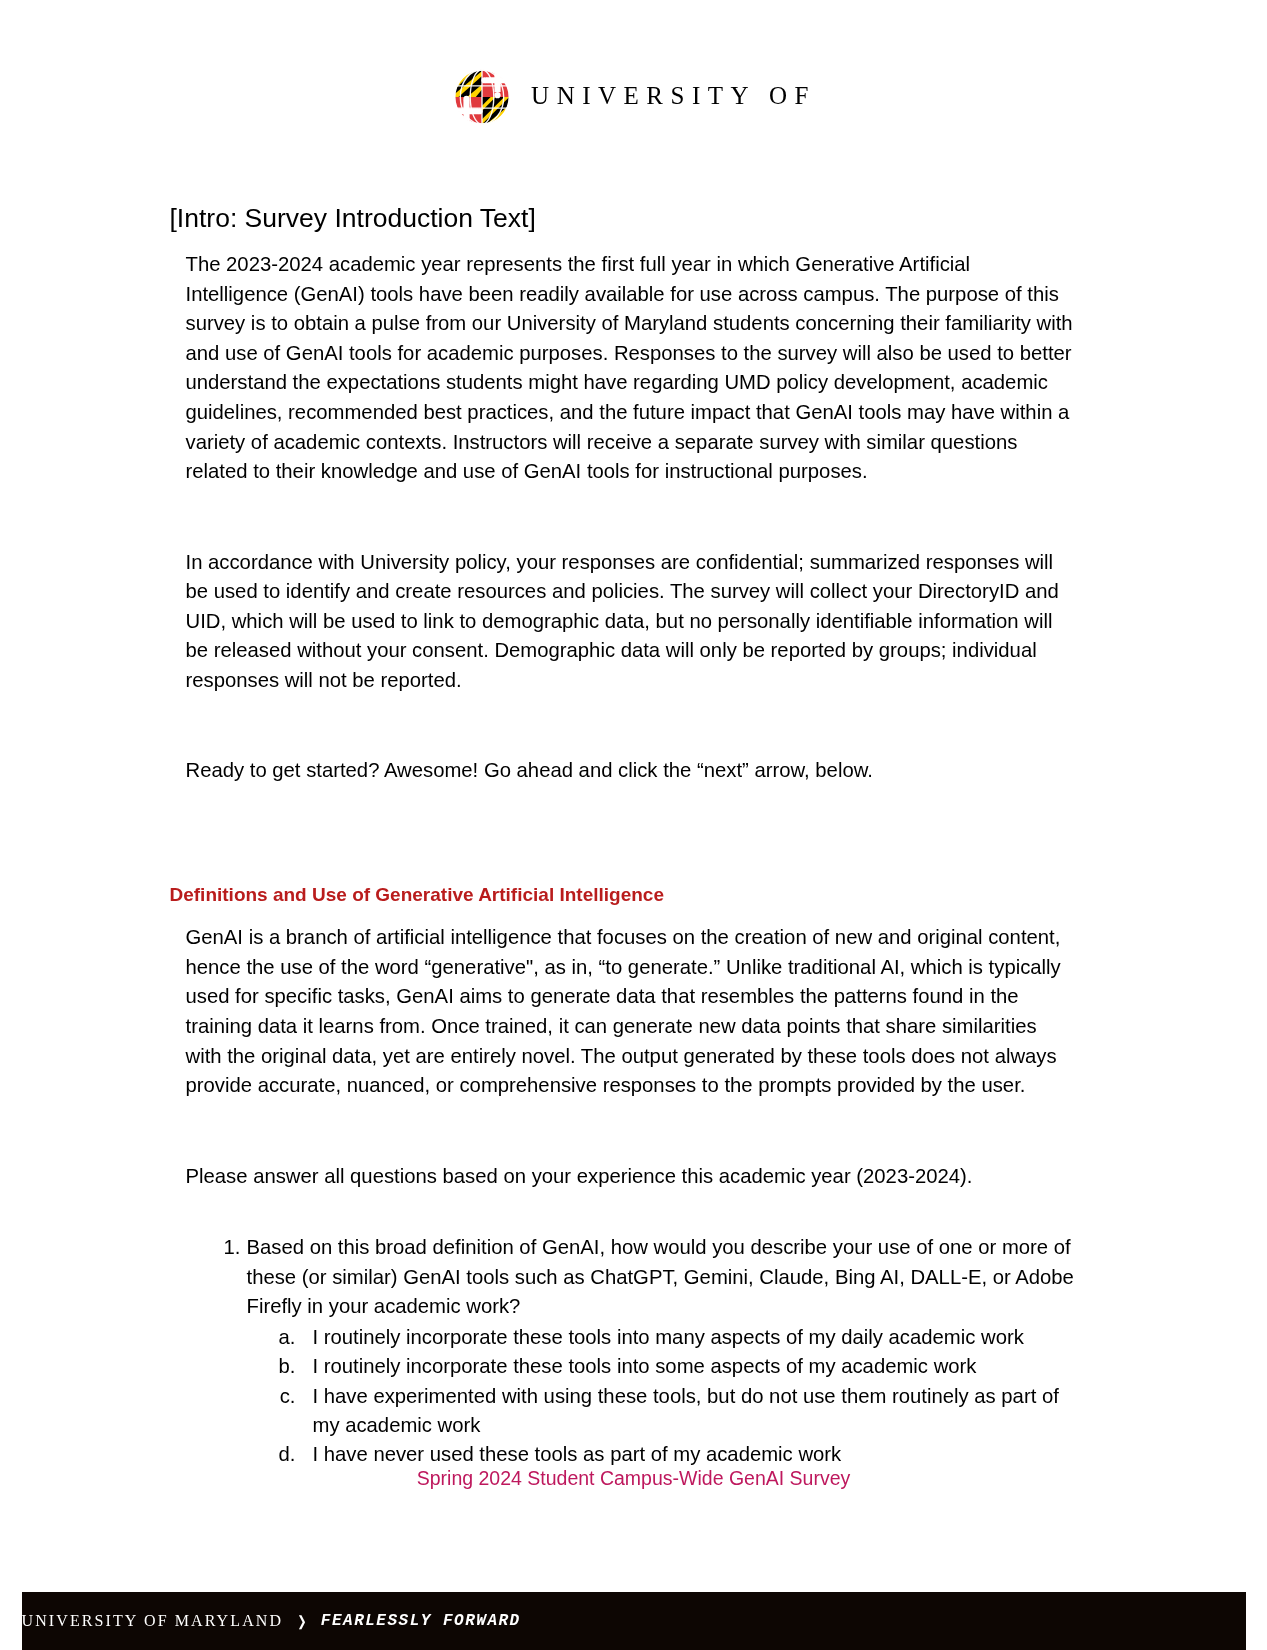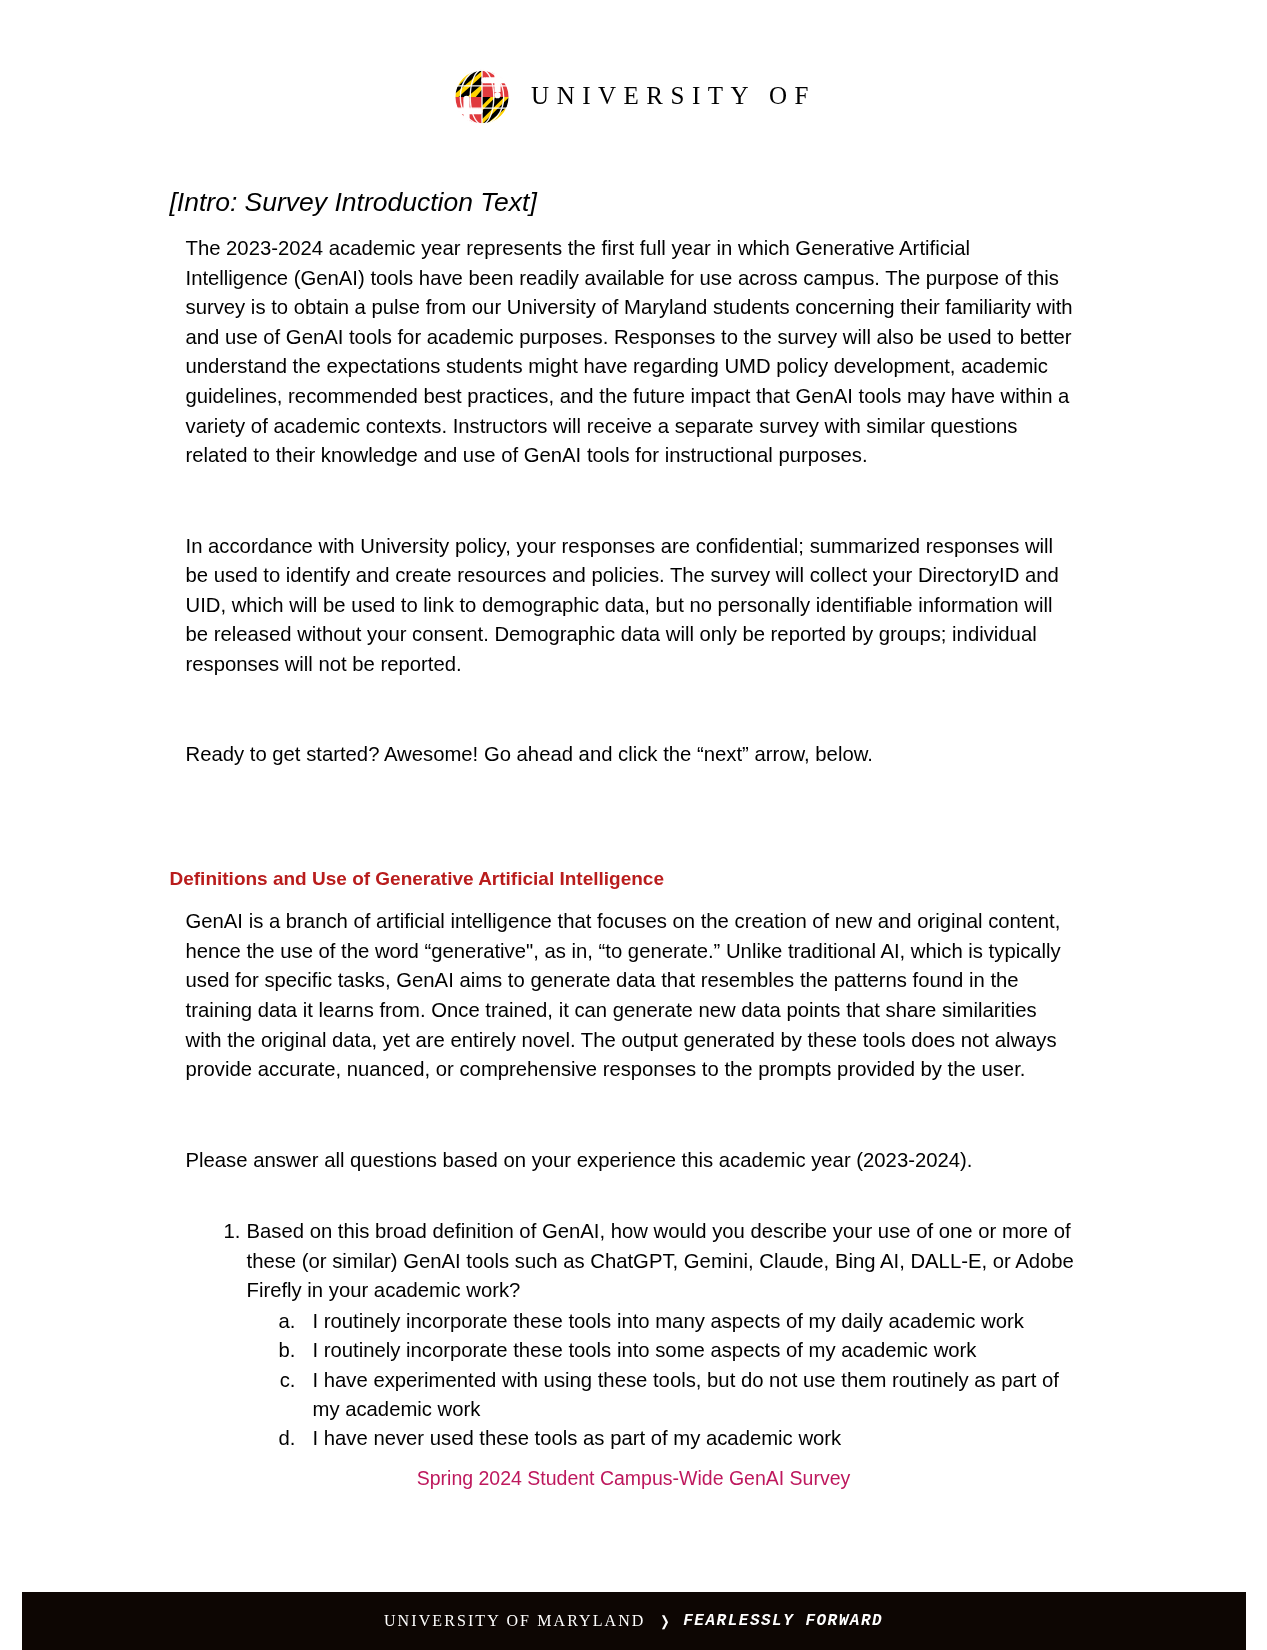--- a/index.html
+++ b/index.html
@@ -64,23 +64,22 @@
     position: absolute;
     top: 186px;
     left: 148px;
     width: 920px;
   }
 
   .doc-title {
     font-size: 26.5px;
     font-weight: 400;
     line-height: 1.22;
-    margin: 0 0 11px 0;
-    color: #000000;
-    font-style: italic;
+    margin: 16px 0 11px 0;
+    color: #000000;
   }
 
   p.body-text {
     font-size: 20.3px;
     line-height: 1.455;
     margin: 16px;
     color: #000000;
     text-align: left;
   }
 
@@ -164,21 +163,21 @@
 
   .brand-bar {
     position: absolute;
     left: 0;
     right: 0;
     bottom: 0;
     height: 58px;
     background: #0d0603;
     display: flex;
     align-items: center;
-    justify-content: center;
+    justify-content: flex-start;
     gap: 13px;
   }
   .brand-bar .bb-left {
     font-family: "Liberation Serif", serif;
     font-size: 16px;
     letter-spacing: 2.1px;
     color: #ffffff;
   }
   .brand-bar .bb-arrow {
     font-size: 14px;

